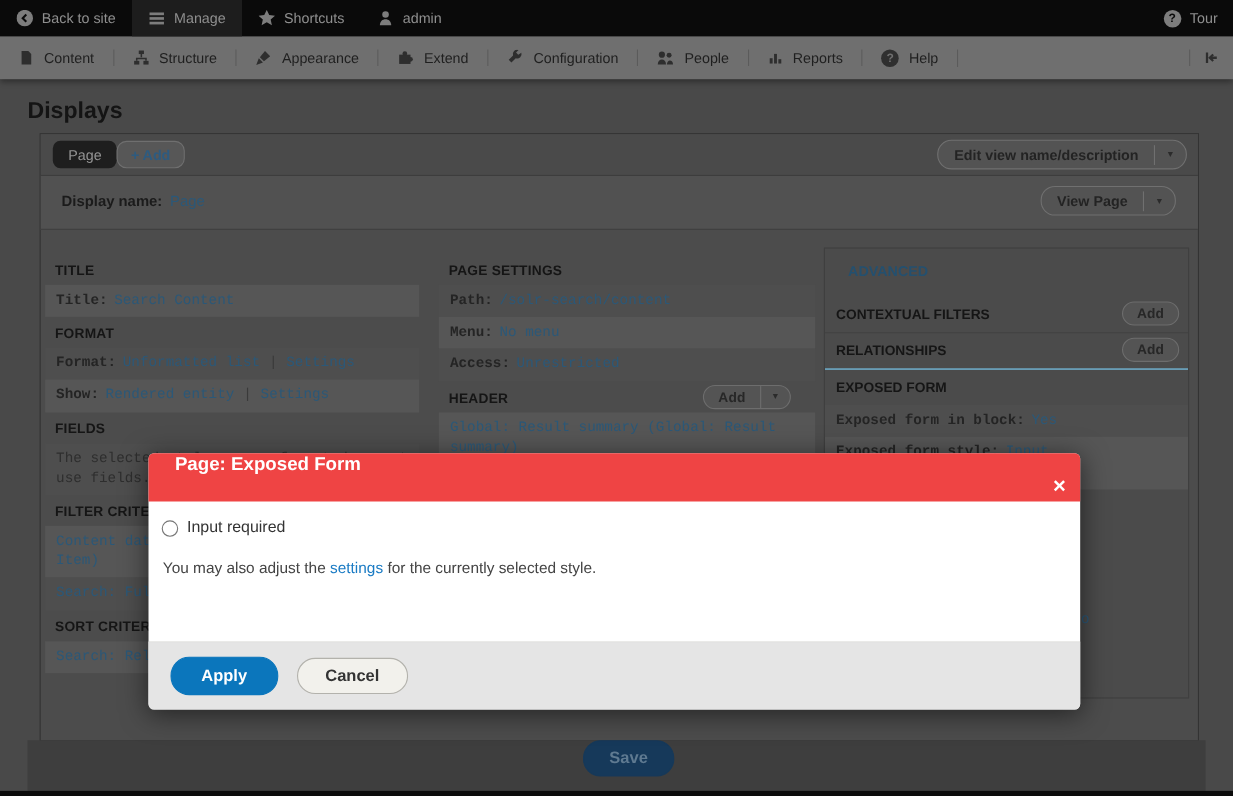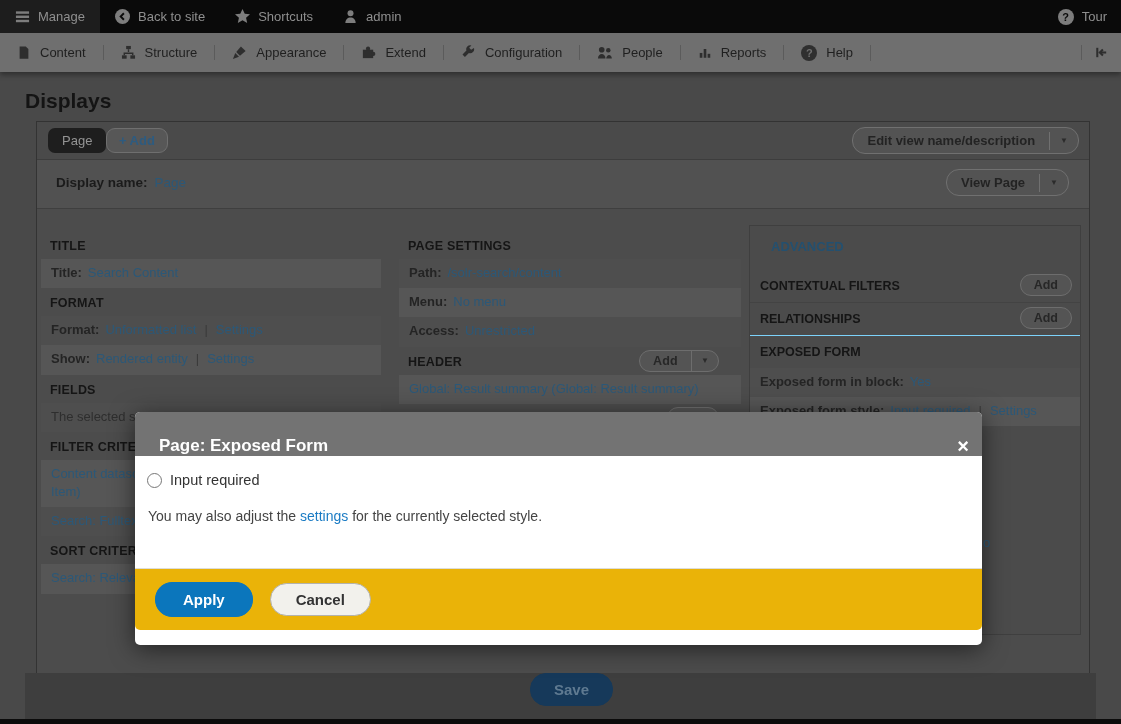--- a/index.html
+++ b/index.html
@@ -55,21 +55,21 @@
   .dn-text .lab{font-weight:bold;color:#1b1b1b;margin-right:7px;}
   .view-page-btn{position:absolute;right:20px;top:9px;}
 
   
   .cols{position:relative;height:464px;}
   .col{position:absolute;top:22px;}
   .col1{left:4px;width:340px;}
   .col2{left:362px;width:342px;}
   .sec-h{position:relative;padding:8px 8px 6px 9px;font-size:12.5px;font-weight:bold;
     color:#151515;letter-spacing:.2px;}
-  .row{padding:5px 8px 6px 10px;font-size:13px;color:#2e2e2e;line-height:1.4;}
+  .row{padding:5px 8px 6px 10px;font-size:13px;color:#2e2e2e;line-height:1.4;font-family:Liberation Mono, monospace;}
   .row.light{background:#565656;}
   .row.dark{background:#4e4e4e;}
   .blab{font-weight:bold;color:#242424;margin-right:6px;}
   .lnk{color:#2b5878;cursor:pointer;}
   .pipe{color:#3a3a3a;margin:0 8px;}
   .add-pill{background:#545454;border:1px solid #6d6d6d;border-radius:11px;
     color:#272727;font-weight:bold;font-size:12.5px;padding:3px 13px;}
   .add-split{position:absolute;right:22px;top:3px;display:flex;background:#545454;
     border:1px solid #6d6d6d;border-radius:11px;overflow:hidden;}
   .add-split .lbl{padding:3px 13px;color:#272727;font-weight:bold;font-size:12.5px;}
@@ -90,61 +90,61 @@
     display:flex;align-items:center;gap:16px;padding-left:22px;box-sizing:border-box;flex-direction:column;}
   .btn-save{background:#16395a;color:#5f7a91;font-weight:bold;font-size:15px;
     padding:7px 23px;border-radius:16px;border:1px solid #16395a;}
   .btn-cancel-dim{background:transparent;color:#282828;font-weight:bold;font-size:15px;
     padding:6px 22px;border-radius:16px;border:1px solid #606060;}
   .bottom-strip{position:absolute;left:0;right:0;bottom:0;height:5px;background:#0b0b0b;}
 
   
   .modal{position:absolute;left:135px;top:412px;width:847px;height:233px;z-index:50;
     background:#fff;border-radius:5px;box-shadow:0 4px 24px rgba(0,0,0,0.55);}
-  .modal-head{height:44px;background:#737373;border-radius:5px 5px 0 0;display:flex;
-    align-items:flex-end;padding:0 13px 0 24px;box-sizing:border-box;}
+  .modal-head{height:44px;background:#ef4444;border-radius:5px 5px 0 0;display:flex;
+    align-items:flex-start;padding:0 13px 0 24px;box-sizing:border-box;flex-direction:column;}
   .modal-title{color:#fff;font-weight:bold;font-size:17px;}
   .modal-close{margin-left:auto;color:#fff;font-weight:bold;font-size:20px;line-height:1;cursor:pointer;}
   .modal-body{padding:16px 24px 0 12px;}
   .radio-row{display:flex;align-items:center;margin-bottom:6px;font-size:14.5px;color:#333;}
   .radio-on{width:11px;height:11px;border-radius:50%;background:#0c74d4;border:2px solid #fff;
     box-shadow:0 0 0 3px #111;margin:3px 4px 3px 3px;}
   .radio-off{width:13px;height:13px;border-radius:50%;background:#fff;border:1px solid #777;
     margin-right:8px;}
   .modal-note{margin:20px 0 0 1px;font-size:14px;color:#444;}
   .modal-note .mlnk{color:#1a7bc4;cursor:pointer;}
-  .modal-foot{position:absolute;left:0;right:0;bottom:15px;height:62px;background:#eab308;
+  .modal-foot{position:absolute;left:0;right:0;bottom:0;height:62px;background:#e5e5e5;
     border-top:1px solid #ddddd9;border-radius:0 0 5px 5px;display:flex;align-items:center;
     gap:17px;padding:0 20px;box-sizing:border-box;}
   .btn-apply{background:#0b76bc;color:#fff;font-weight:bold;font-size:15px;
     padding:8px 27px;border-radius:17px;border:1px solid #0b76bc;cursor:pointer;}
   .btn-mcancel{background:#f2f1ec;color:#333;font-weight:bold;font-size:15px;
     padding:7px 25px;border-radius:17px;border:1px solid #b3b2ac;cursor:pointer;}
   button{font-family:inherit;}
 </style>
 </head>
 <body>
 
 <div class="screen">
 
   <div class="tb1">
+    <div class="tb1-item">
+      <svg width="15" height="15" viewBox="0 0 16 16" fill="#7d7d7d">
+          <circle cx="8" cy="8" r="8"></circle>
+          <path d="M9.5 4.5L6 8l3.5 3.5" stroke="#0a0a0a" stroke-width="2" fill="none"></path>
+        </svg>
+      <span>Back to site</span>
+    </div>
     <div class="tb1-item active">
       <svg width="15" height="15" viewBox="0 0 16 16" fill="#7d7d7d">
           <rect x="1" y="2.5" width="14" height="2.6"></rect>
           <rect x="1" y="7" width="14" height="2.6"></rect>
           <rect x="1" y="11.5" width="14" height="2.6"></rect>
         </svg>
       <span>Manage</span>
-    </div>
-    <div class="tb1-item">
-      <svg width="15" height="15" viewBox="0 0 16 16" fill="#7d7d7d">
-          <circle cx="8" cy="8" r="8"></circle>
-          <path d="M9.5 4.5L6 8l3.5 3.5" stroke="#0a0a0a" stroke-width="2" fill="none"></path>
-        </svg>
-      <span>Back to site</span>
     </div>
     <div class="tb1-item">
       <svg width="15" height="15" viewBox="0 0 16 16" fill="#7d7d7d">
           <path d="M8 0l2.4 5 5.6.6-4.2 3.7 1.2 5.7L8 12l-5 3 1.2-5.7L0 5.6 5.6 5z"></path>
         </svg>
       <span>Shortcuts</span>
     </div>
     <div class="tb1-item">
       <svg width="15" height="15" viewBox="0 0 16 16" fill="#7d7d7d">
           <circle cx="8" cy="4.5" r="3.2"></circle>

